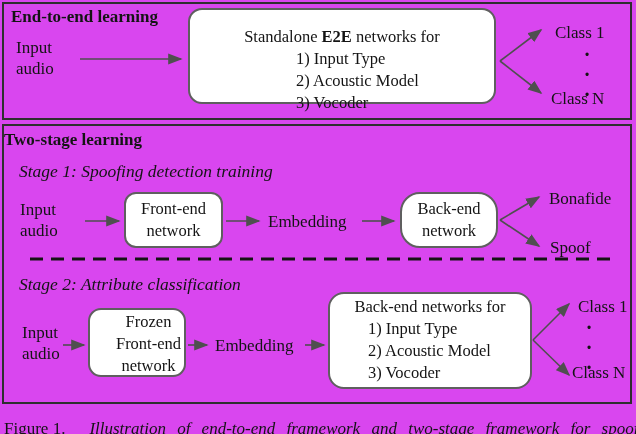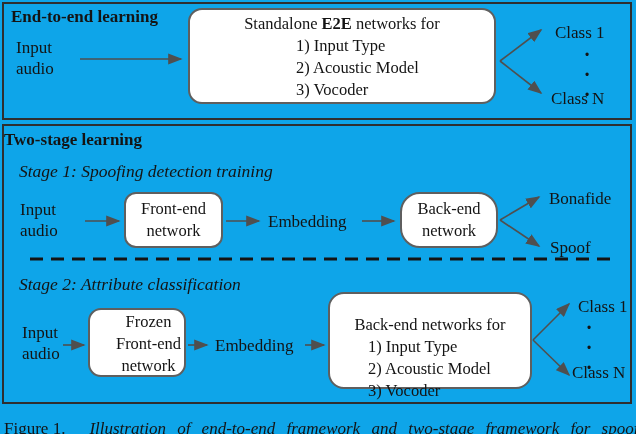--- a/index.html
+++ b/index.html
@@ -3,21 +3,21 @@
 <meta charset="utf-8">
 <style>
   :root{
     --ink:#141414;
     --arrow:#4f4f4f;
     --boxborder:#5f5f5f;
     --sectionborder:#2f2f2f;
   }
   html,body{margin:0;padding:0;background:#fff;}
   .page{
-    position:relative;width:636px;height:434px;overflow:hidden;background:#0ea5e9;
+    position:relative;width:636px;height:434px;overflow:hidden;background:#d946ef;
     font-family:"Liberation Serif","DejaVu Serif",serif;color:var(--ink);
   }
   .abs{position:absolute;}
   .section{position:absolute;border:2px solid var(--sectionborder);background:transparent;}
   .sec-title{font-weight:bold;font-size:17px;}
   .stage-label{font-style:italic;font-size:17.5px;}
   .lbl{font-size:17px;line-height:21px;}
   .rbox{
     position:absolute;border:2px solid var(--boxborder);border-radius:14px;
     box-sizing:border-box;text-align:center;font-size:16.5px;line-height:22px;background:#fff;
@@ -48,21 +48,21 @@
     </div>
     <div class="abs lbl" style="left:551px;top:18px;">Class 1</div>
     <div class="dots" style="left:573px;top:40px;width:20px;">
       <span>·</span>
       <span>·</span>
       <span>·</span>
     </div>
     <div class="abs lbl" style="left:547px;top:84px;">Class N</div>
   </div>
 
-  <div class="rbox" style="left:188px;top:8px;width:308px;height:96px;padding-top:3px;">
+  <div class="rbox" style="left:188px;top:8px;width:308px;height:96px;padding-top:16px;">
     <div><span>Standalone </span><b>E2E</b><span> networks for</span></div>
     <div class="inner-list" style="margin-left:106px;">
       <div>1) Input Type</div>
       <div>2) Acoustic Model</div>
       <div>3) Vocoder</div>
     </div>
   </div>
 
   <div class="section" style="left:2px;top:124px;width:626px;height:276px;">
     <div class="abs sec-title" style="left:0;top:4px;">Two-stage learning</div>
@@ -98,21 +98,21 @@
   <div class="rbox" style="left:400px;top:192px;width:98px;height:56px;padding-top:4px;border-radius:20px;">
     <div>Back-end</div>
     <div>network</div>
   </div>
 
   <div class="rbox" style="left:88px;top:308px;width:98px;height:69px;padding-top:1px;border-radius:13px;padding-left:23px;">
     <div>Frozen</div>
     <div>Front-end</div>
     <div>network</div>
   </div>
-  <div class="rbox" style="left:328px;top:292px;width:204px;height:97px;padding-top:20px;border-radius:16px;">
+  <div class="rbox" style="left:328px;top:292px;width:204px;height:97px;padding-top:2px;border-radius:16px;">
     <div>Back-end networks for</div>
     <div class="inner-list" style="margin-left:38px;">
       <div>1) Input Type</div>
       <div>2) Acoustic Model</div>
       <div>3) Vocoder</div>
     </div>
   </div>
 
   <svg class="overlay" width="636" height="434" viewBox="0 0 636 434">
     <defs>

